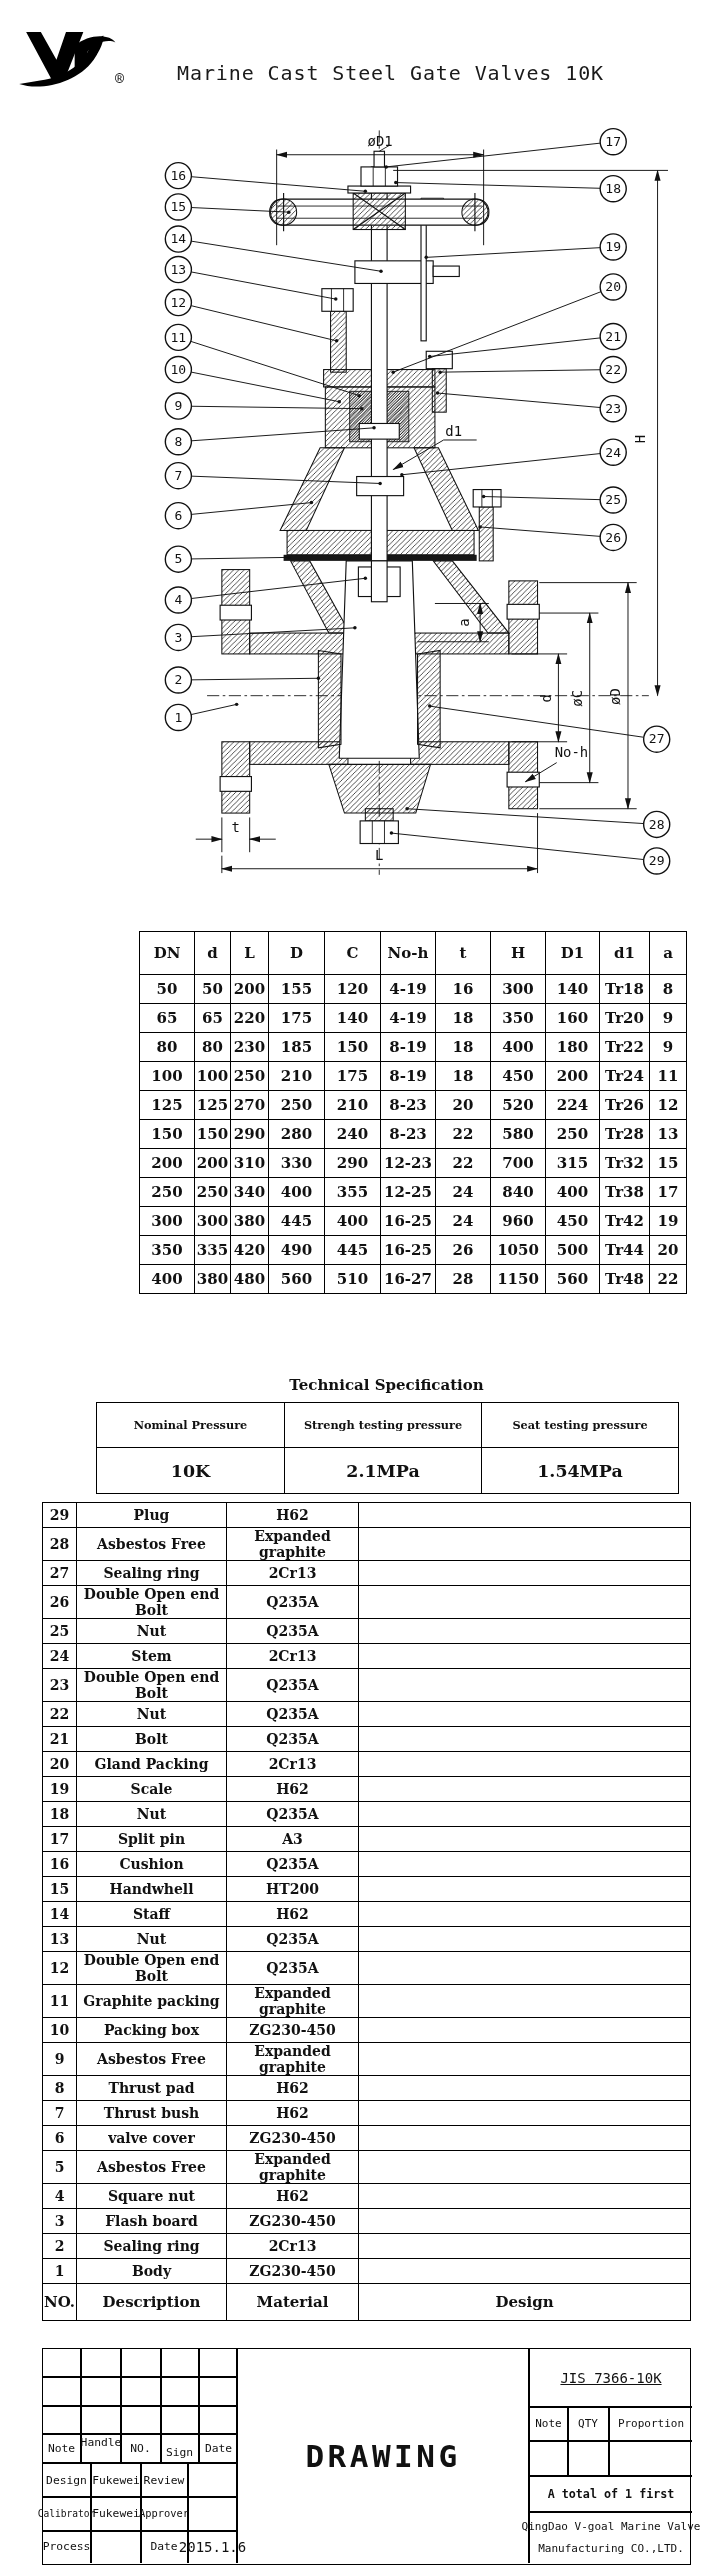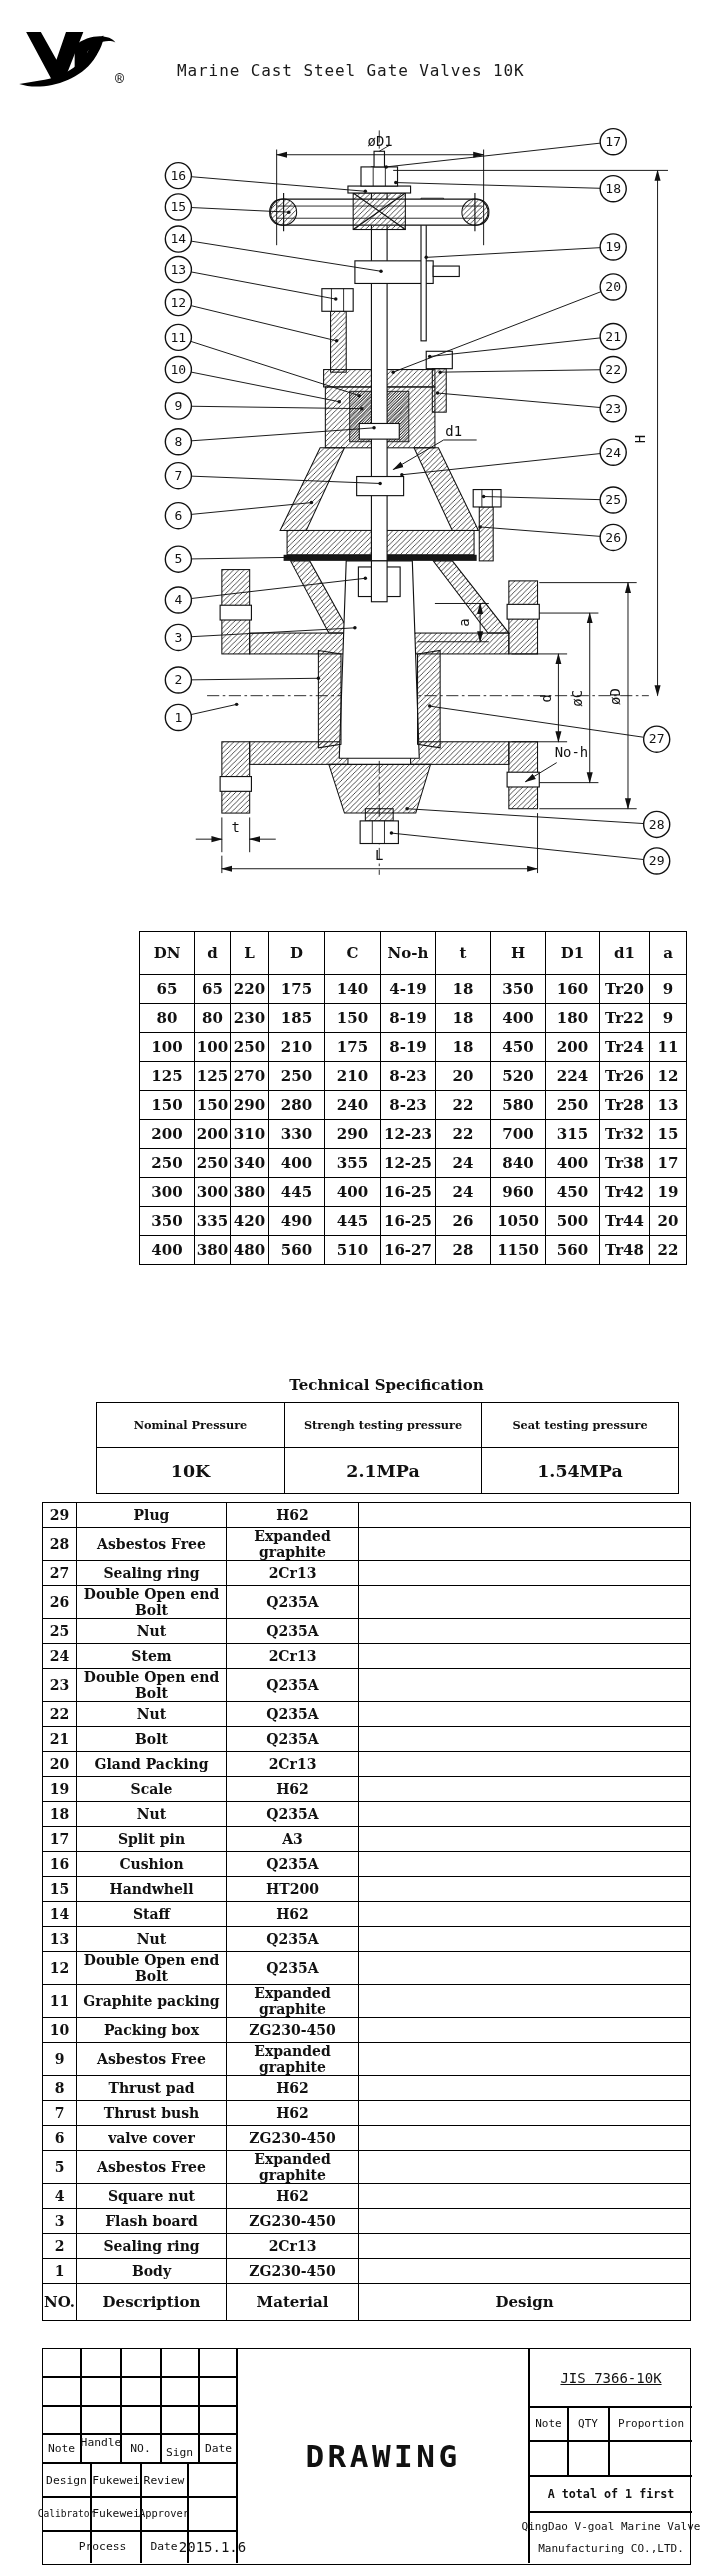--- a/index.html
+++ b/index.html
@@ -3,21 +3,21 @@
 <meta charset="utf-8">
 <style>
   html,body{margin:0;padding:0;background:#fff;}
   body{width:722px;height:2576px;position:relative;font-family:"DejaVu Sans Mono",monospace;color:#111;}
   .abs{position:absolute;}
   .cad{font-family:"DejaVu Sans Mono",monospace;}
   .slab{font-family:"DejaVu Serif",serif;font-weight:700;}
   
   #logo{left:14px;top:22.6px;}
   #reg{left:115px;top:70px;font-size:15px;}
-  #doc-title{left:177px;top:61px;font-size:16px;letter-spacing:0.9px;color:#1a1a1a;white-space:nowrap;}
+  #doc-title{left:177px;top:61px;font-size:20px;letter-spacing:0.9px;color:#1a1a1a;white-space:nowrap;}
   
   #valve-svg{left:0;top:113px;}
   .ln{stroke:#111;stroke-width:1.3;fill:none;}
   .thin{stroke:#111;stroke-width:1;fill:none;}
   .wht{fill:#fff;stroke:#111;stroke-width:1.3;}
   .hat{fill:url(#hatch);stroke:#111;stroke-width:1.2;}
   .hatd{fill:url(#hatchDense);stroke:#111;stroke-width:1;}
   .cl{stroke:#111;stroke-width:1;stroke-dasharray:14 4 3 4;fill:none;}
   .dim{stroke:#111;stroke-width:1.1;fill:none;}
   .dimlab{font:16px "DejaVu Sans Mono",monospace;fill:#111;}
@@ -356,20 +356,33 @@
         <th>No-h</th>
     <th>t</th>
         <th>H</th>
     <th>D1</th>
         <th>d1</th>
     <th>a</th>
   </tr>
     </thead>
   <tbody>
       <tr>
+        <td>50</td>
+        <td>50</td>
+        <td>200</td>
+        <td>155</td>
+        <td>120</td>
+        <td>4-19</td>
+        <td>16</td>
+        <td>300</td>
+        <td>140</td>
+        <td>Tr18</td>
+        <td>8</td>
+      </tr>
+      <tr>
         <td>65</td>
         <td>65</td>
         <td>220</td>
         <td>175</td>
         <td>140</td>
         <td>4-19</td>
         <td>18</td>
         <td>350</td>
         <td>160</td>
         <td>Tr20</td>
@@ -745,21 +758,21 @@
   <div class="cell cad" style="left:157px;top:86px;width:37px;height:27px;font-size:11.3px;">Date</div>
 
   <div class="cell cad" style="left:0;top:115px;width:47px;height:32px;font-size:11.3px;">Design</div>
   <div class="cell cad" style="left:49px;top:115px;width:48px;height:32px;font-size:11.3px;">Fukewei</div>
   <div class="cell cad" style="left:98px;top:115px;width:46px;height:32px;font-size:11.3px;">Review</div>
 
   <div class="cell cad" style="left:0;top:147px;width:47px;height:34px;font-size:9.6px;">Calibrator</div>
   <div class="cell cad" style="left:49px;top:147px;width:48px;height:34px;font-size:11.3px;">Fukewei</div>
   <div class="cell cad" style="left:98px;top:147px;width:46px;height:34px;font-size:10.4px;">Approver</div>
 
-  <div class="cell cad" style="left:0;top:181px;width:47px;height:33px;font-size:11.3px;margin-left:36px;">Process</div>
+  <div class="cell cad" style="left:0;top:181px;width:47px;height:33px;font-size:11.3px;">Process</div>
   <div class="cell cad" style="left:98px;top:181px;width:46px;height:33px;font-size:11.3px;">Date</div>
   <div class="cell cad" style="left:146px;top:181px;width:47px;height:33px;font-size:14px;">2015.1.6</div>
 
   <div class="cell cad" style="left:195px;top:0;width:290px;height:214px;font-size:31px;letter-spacing:3.5px;font-weight:bold;">DRAWING</div>
 
   <div class="cell cad" style="left:487px;top:0;width:162px;height:57px;font-size:14px;text-decoration:underline;">JIS 7366-10K</div>
   <div class="cell cad" style="left:487px;top:58px;width:37px;height:33px;font-size:11px;">Note</div>
   <div class="cell cad" style="left:525px;top:58px;width:40px;height:33px;font-size:11px;">QTY</div>
   <div class="cell cad" style="left:567px;top:58px;width:82px;height:33px;font-size:11px;">Proportion</div>
   <div class="cell cad" style="left:487px;top:128px;width:162px;height:34px;font-size:11.7px;font-weight:bold;">A total of 1 first</div>

